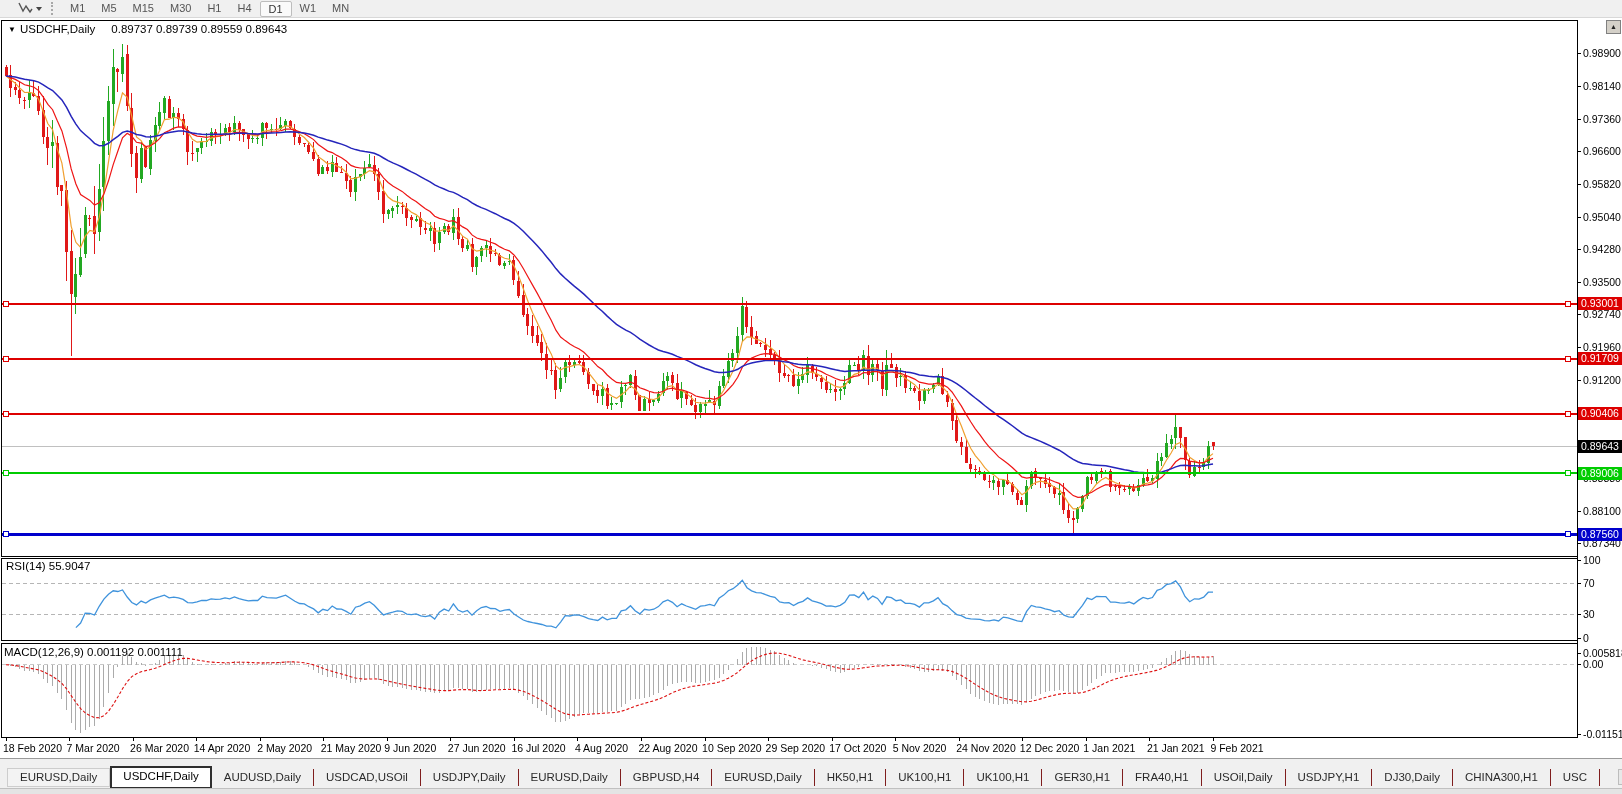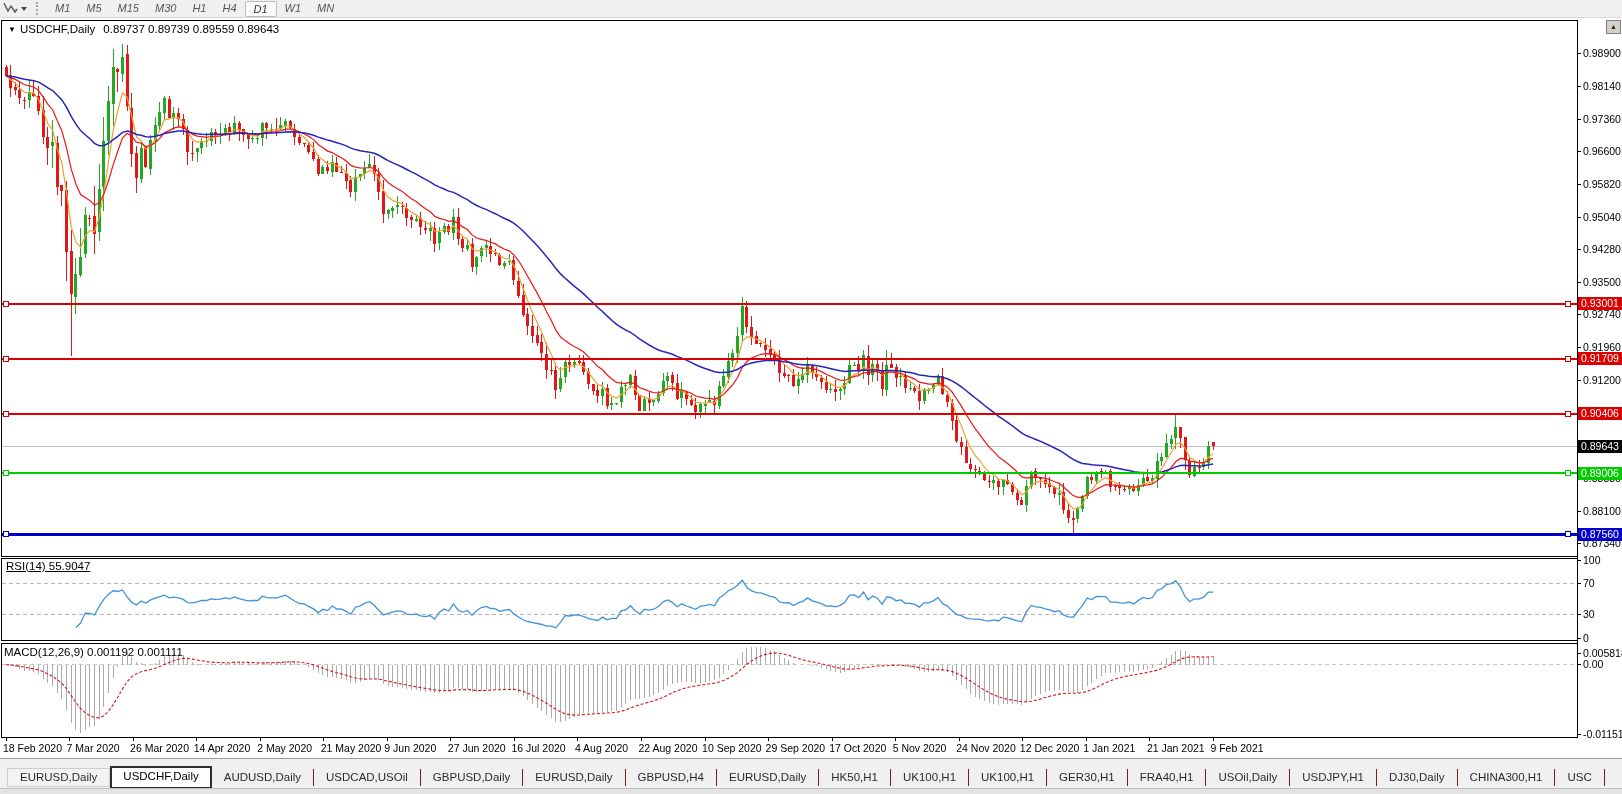--- a/index.html
+++ b/index.html
@@ -1,31 +1,31 @@
 <!DOCTYPE html>
 <html><head>
 <meta charset="utf-8">
 <style>
   html,body{margin:0;padding:0;}
   body{width:1622px;height:794px;background:#f0f0f0;font-family:"Liberation Sans",sans-serif;overflow:hidden;position:relative;}
   
-  .toolbar{height:17px;background:#f0f0f0;border-bottom:1px solid #d8d8d8;display:flex;align-items:center;padding-left:0;font-style:italic;}
+  .toolbar{height:17px;background:#f0f0f0;border-bottom:1px solid #d8d8d8;display:flex;align-items:center;padding-left:15px;}
   .tool-btn{display:flex;align-items:center;height:15px;padding:0 3px;cursor:default;}
   .caret{width:0;height:0;border-left:3px solid transparent;border-right:3px solid transparent;border-top:4px solid #444;margin-left:3px;}
   .grip{height:13px;border-left:2px dotted #a8a8a8;margin:0 9px 0 6px;}
   .tf-btn{font-size:11px;color:#555;padding:0 8px;height:15px;line-height:15px;cursor:default;}
   .tf-btn.active{background:#fafafa;border:1px solid #bdbdbd;border-radius:2px;height:14px;line-height:14px;color:#333;}
   
   .chart-window{position:absolute;top:18px;left:0;width:1622px;height:740px;background:#ffffff;}
   .chart-window svg{position:absolute;top:0;left:0;}
   .pane-label{position:absolute;font-size:11.5px;color:#000;white-space:nowrap;z-index:3;}
   .title-label{left:8px;top:5px;}
   .title-label .tri{font-size:8px;vertical-align:1px;margin-right:4px;}
-  .title-label .ohlc{margin-left:8px;}
-  .rsi-label{left:6px;top:542px;text-decoration:underline;}
+  .title-label .ohlc{margin-left:16px;}
+  .rsi-label{left:6px;top:542px;}
   .macd-label{left:4px;top:628px;}
   .scroll-up-btn{position:absolute;top:2px;right:1px;width:13px;height:12px;background:#d4d0c8;border:1px solid #808080;font-size:7px;line-height:11px;text-align:center;color:#222;z-index:4;}
   
   .bottom-strip{position:absolute;top:758px;left:0;width:1622px;height:8px;background:#f0f0f0;border-top:1px solid #9a9a9a;}
   .tabbar{position:absolute;top:766px;left:0;width:1622px;height:22px;background:#f0f0f0;display:flex;align-items:center;padding-left:7px;box-sizing:border-box;overflow:hidden;gap:18px;}
   .tab{height:17px;line-height:17px;padding:0 12px;font-size:11.5px;color:#2a2a2a;border-right:1px solid #7f1d1d;white-space:nowrap;cursor:default;}
   .tab.first{border:1px solid #cdcdcd;background:#f3f3f3;}
   .tab.active{background:#ffffff;border:2px solid #2f2f2f;height:19px;line-height:17px;color:#000;padding:0 11px;}
   .tab-scroll{margin-left:auto;display:flex;gap:1px;padding-right:2px;}
   .tab-scroll div{width:13px;height:14px;font-size:7px;line-height:14px;text-align:center;color:#333;background:#e8e8e8;border:1px solid #bdbdbd;}
@@ -990,21 +990,21 @@
 </div>
 
 <div class="bottom-strip"></div>
 
 <div class="tabbar">
   <div style="display:flex;align-items:center;">
       <div class="tab first">EURUSD,Daily</div>
       <div class="tab active">USDCHF,Daily</div>
       <div class="tab">AUDUSD,Daily</div>
       <div class="tab">USDCAD,USOil</div>
-      <div class="tab">GBPUSD,Daily</div>
+      <div class="tab">USDJPY,Daily</div>
       <div class="tab">EURUSD,Daily</div>
       <div class="tab">GBPUSD,H4</div>
       <div class="tab">EURUSD,Daily</div>
       <div class="tab">HK50,H1</div>
       <div class="tab">UK100,H1</div>
       <div class="tab">UK100,H1</div>
       <div class="tab">GER30,H1</div>
       <div class="tab">FRA40,H1</div>
       <div class="tab">USOil,Daily</div>
       <div class="tab">USDJPY,H1</div>

